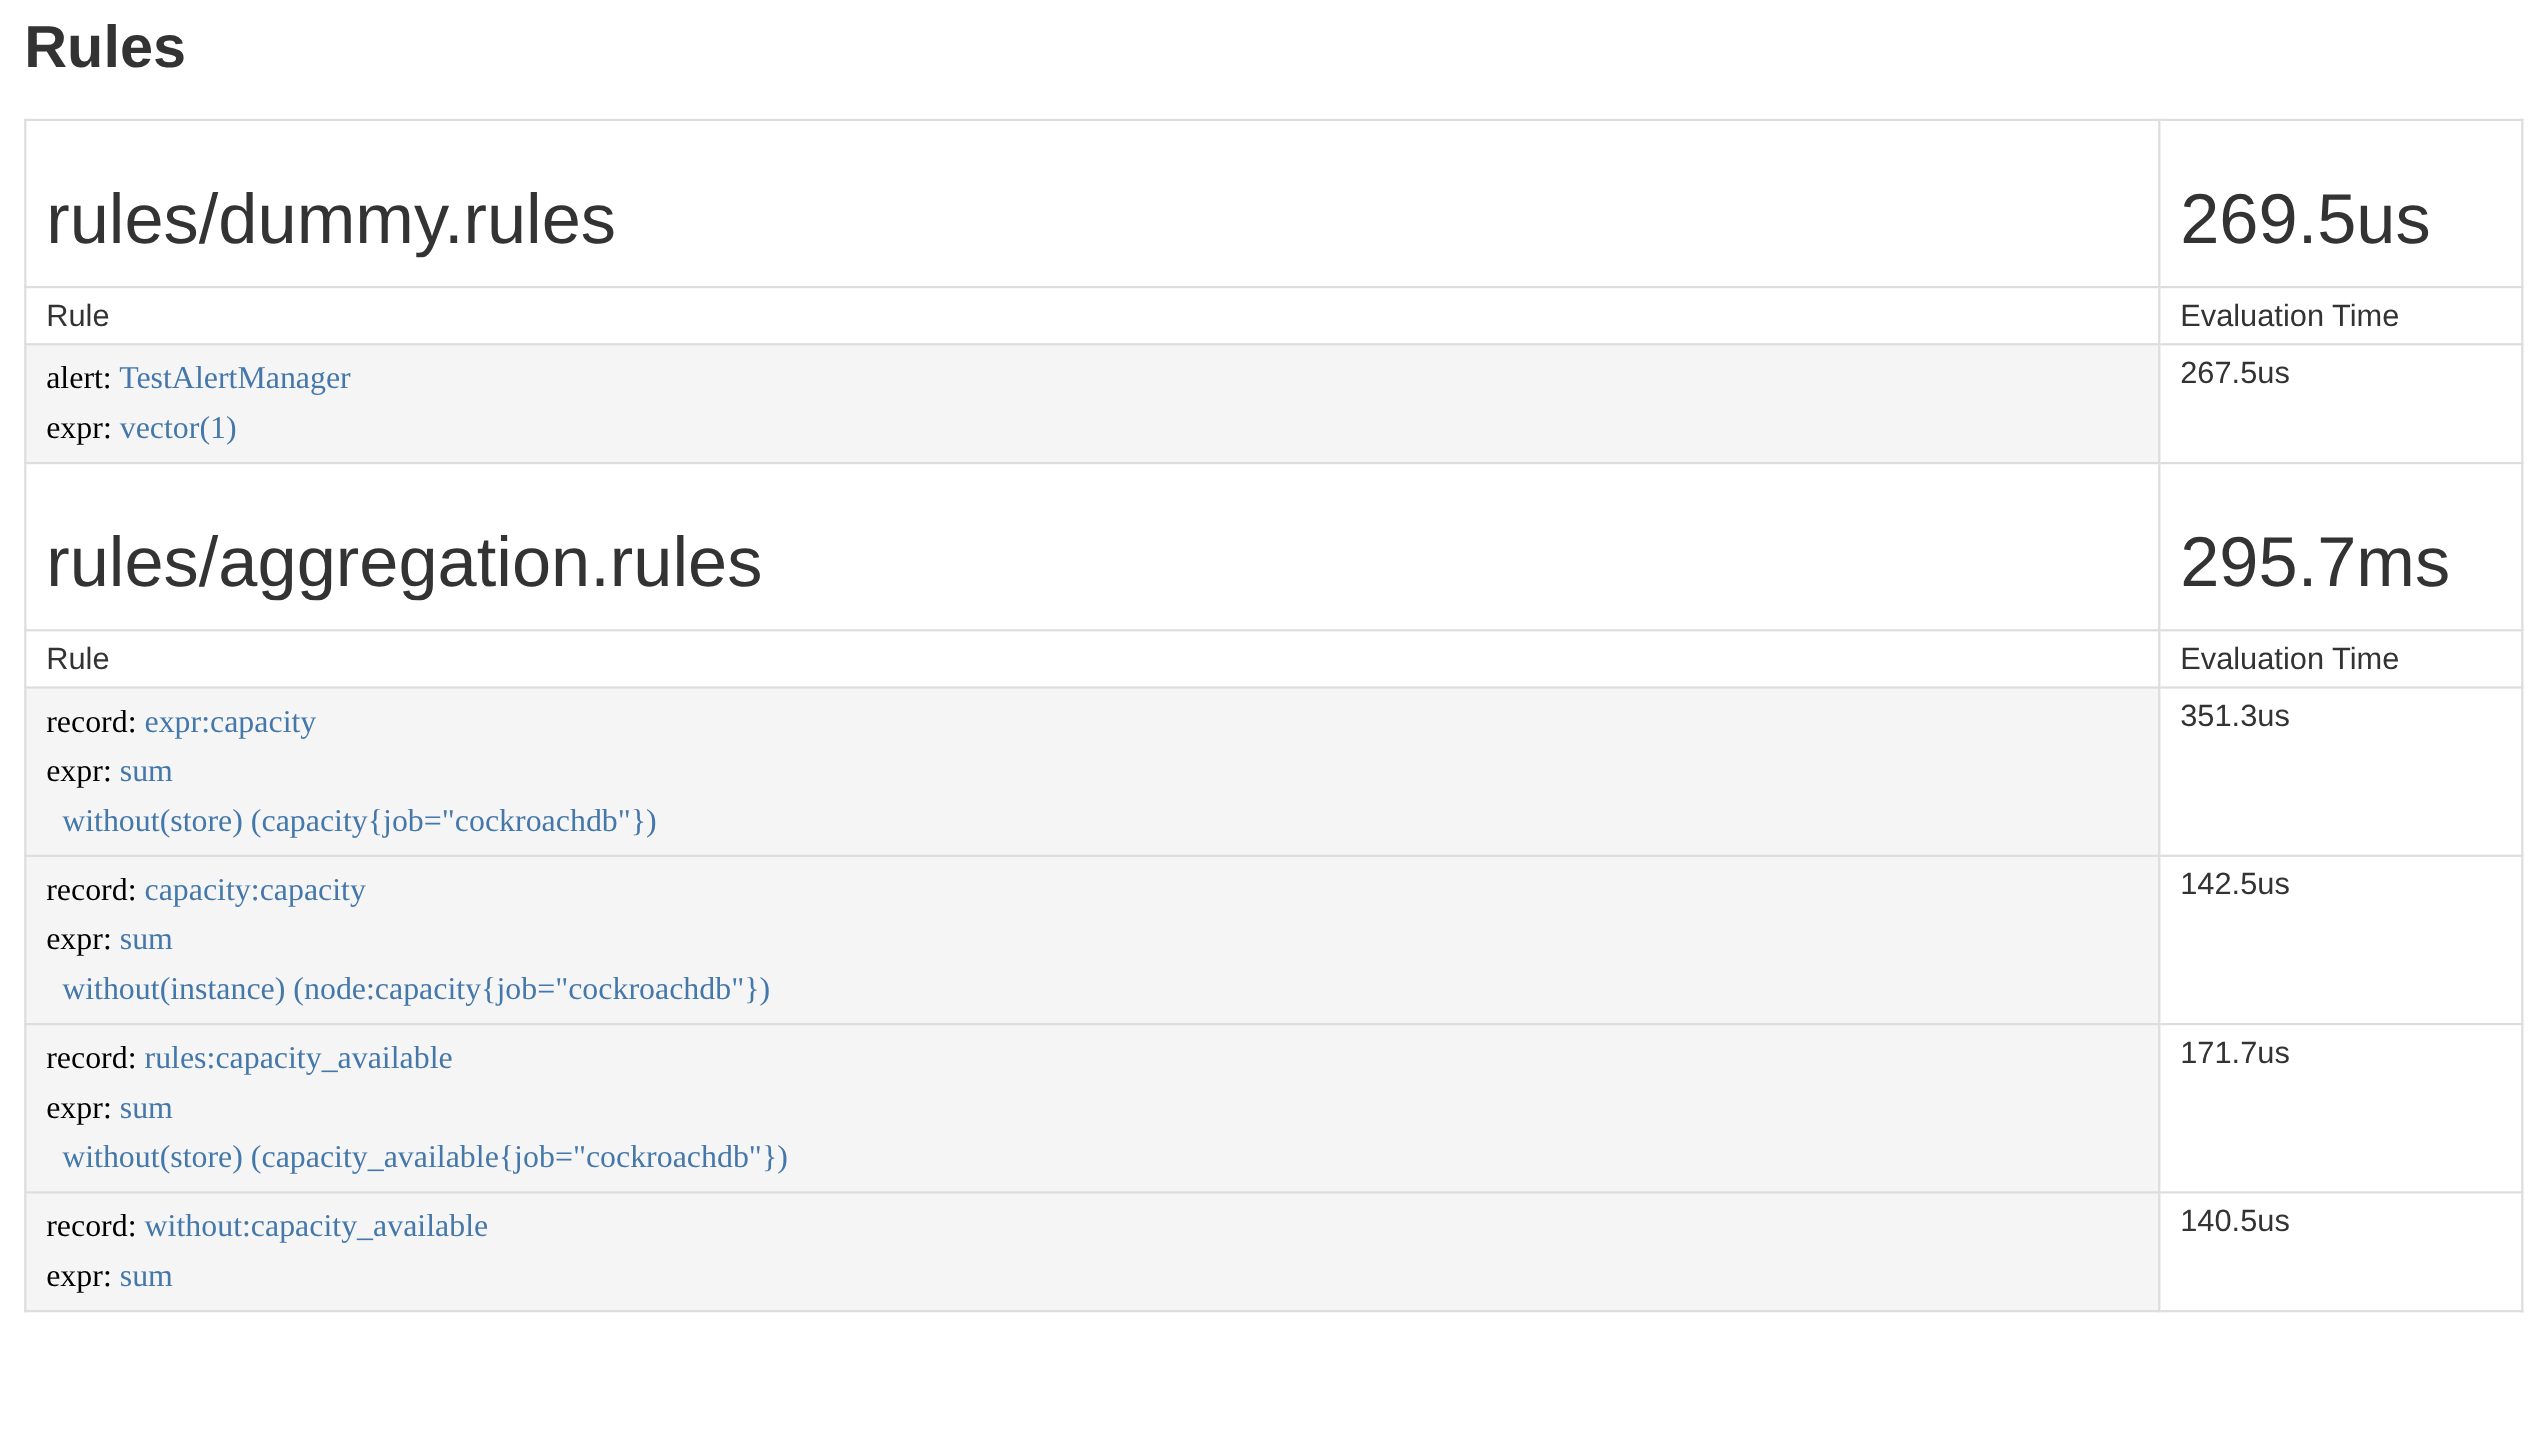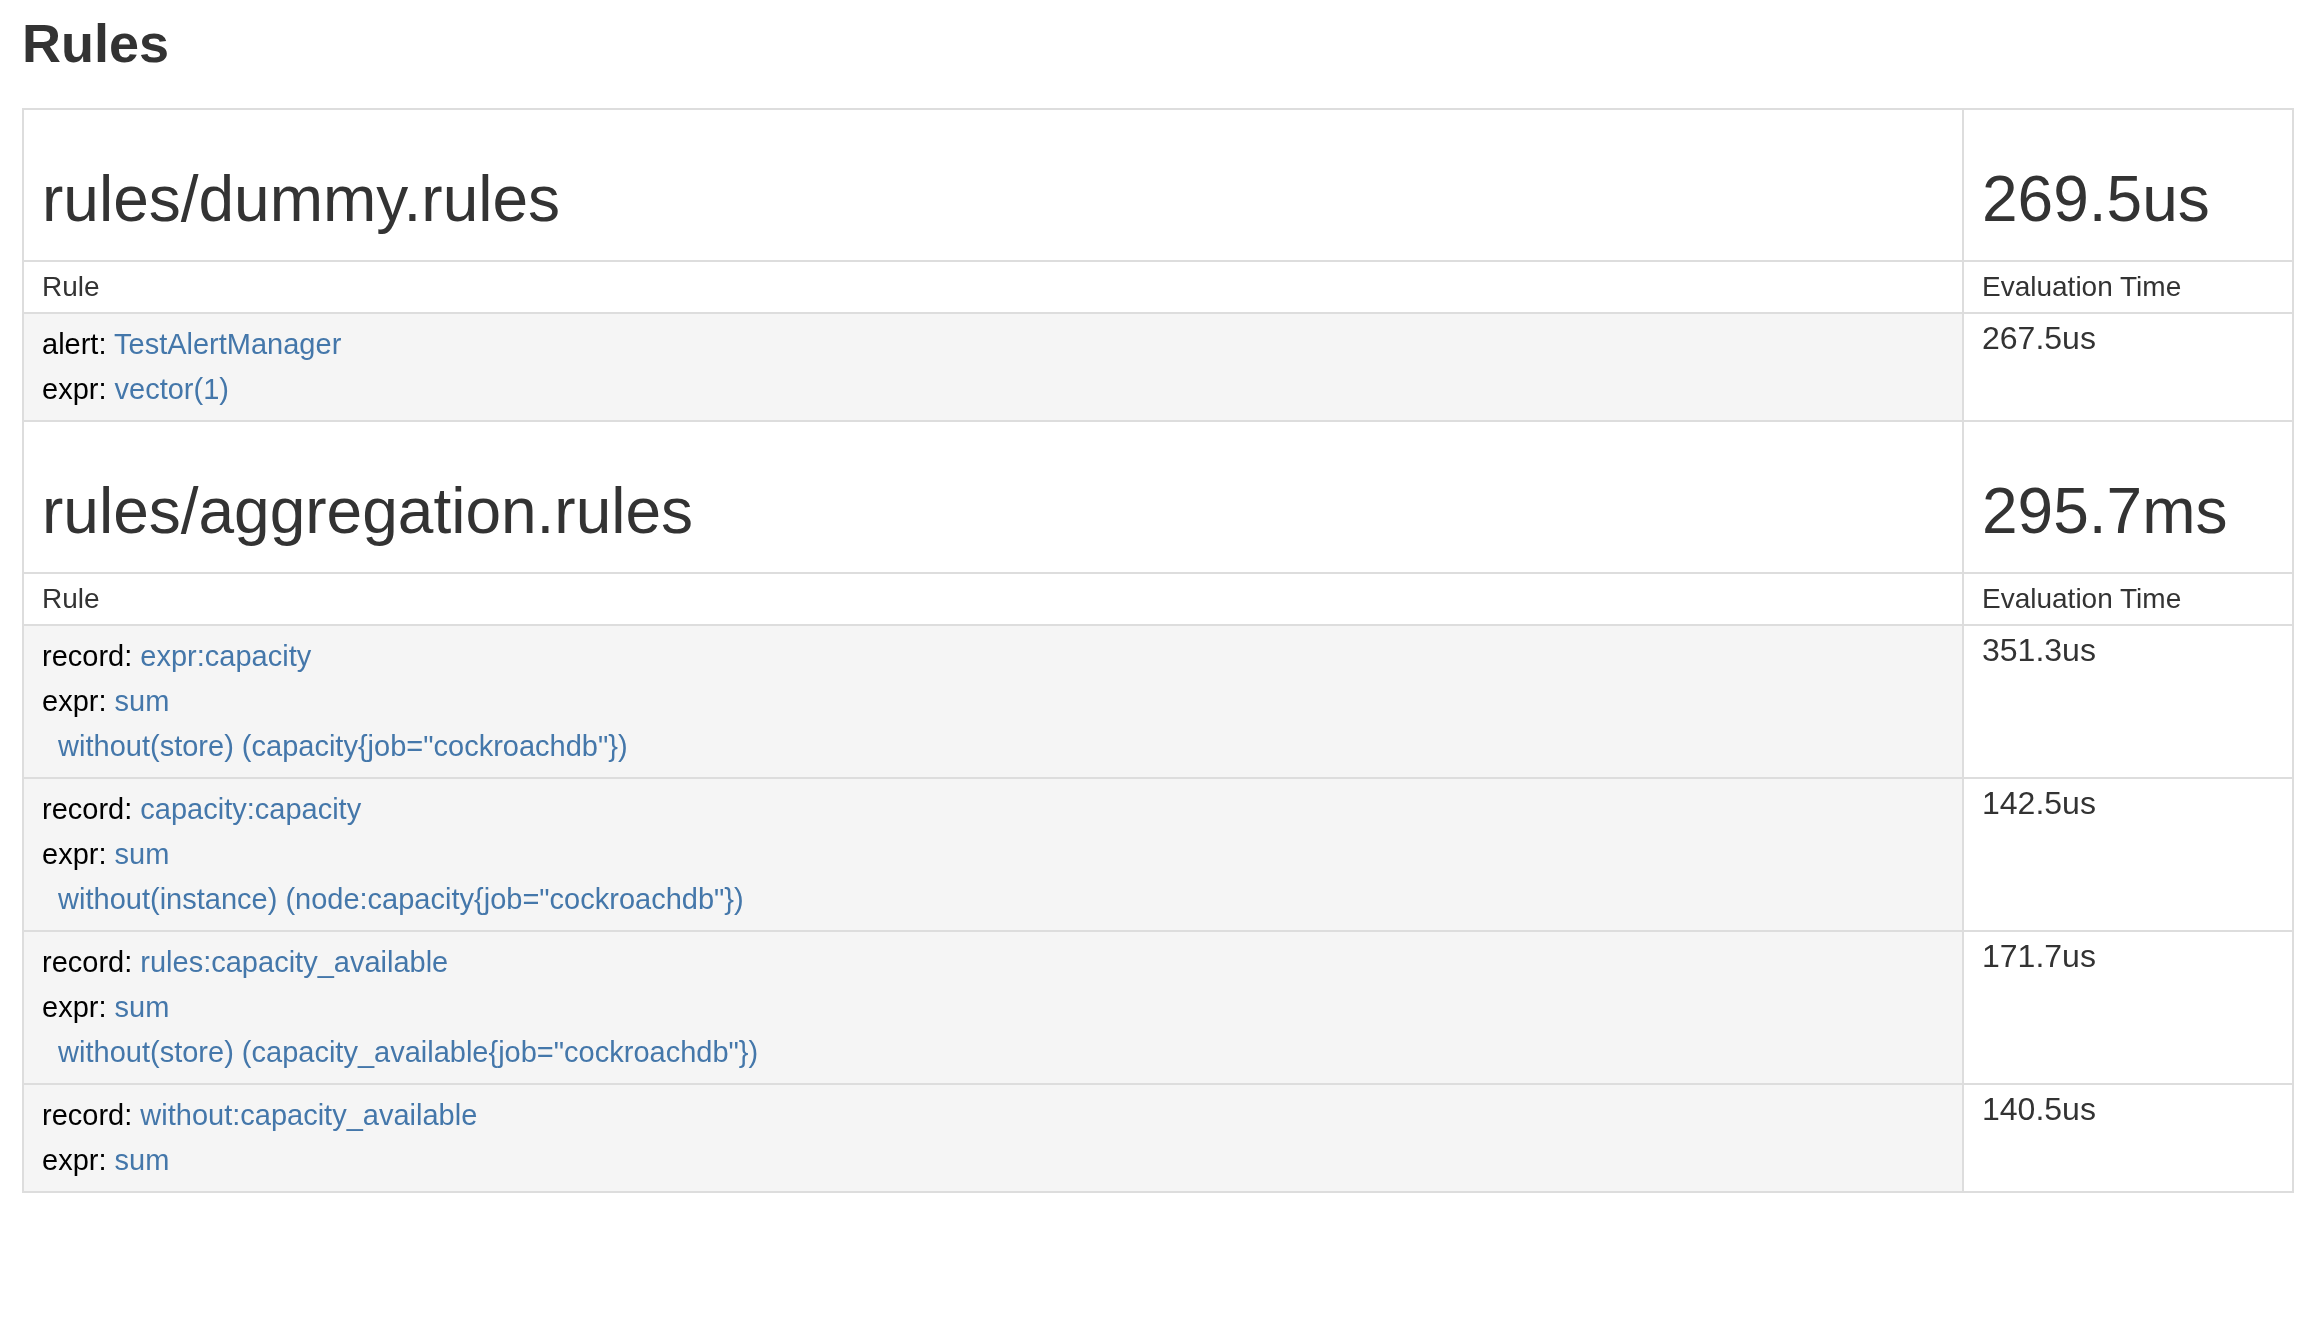--- a/index.html
+++ b/index.html
@@ -50,34 +50,34 @@
     font-size: 28px;
     line-height: 34px;
     padding: 15px 18px;
   }
   td.rule-cell {
     background: var(--code-bg, #f5f5f5);
     padding: 14px 18px 14px 26px;
   }
   td.rule-cell pre {
     margin: 0;
-    font-family: Liberation Sans, sans-serif;
+    font-family: Liberation Serif, serif;
     font-size: 29px;
     line-height: 45px;
     color: #000000;
     white-space: pre;
     overflow: hidden;
   }
   a.lnk {
     color: var(--link-blue, #4477aa);
     text-decoration: none;
     cursor: pointer;
   }
   td.time-val {
-    font-size: 32px;
+    font-size: 28px;
     line-height: 33px;
     padding: 22px 18px 18px 18px;
     color: var(--text, #333333);
   }
 </style>
 </head>
 <body>
 
 <div class="wrap">
   <h1 class="page-title">Rules</h1>

